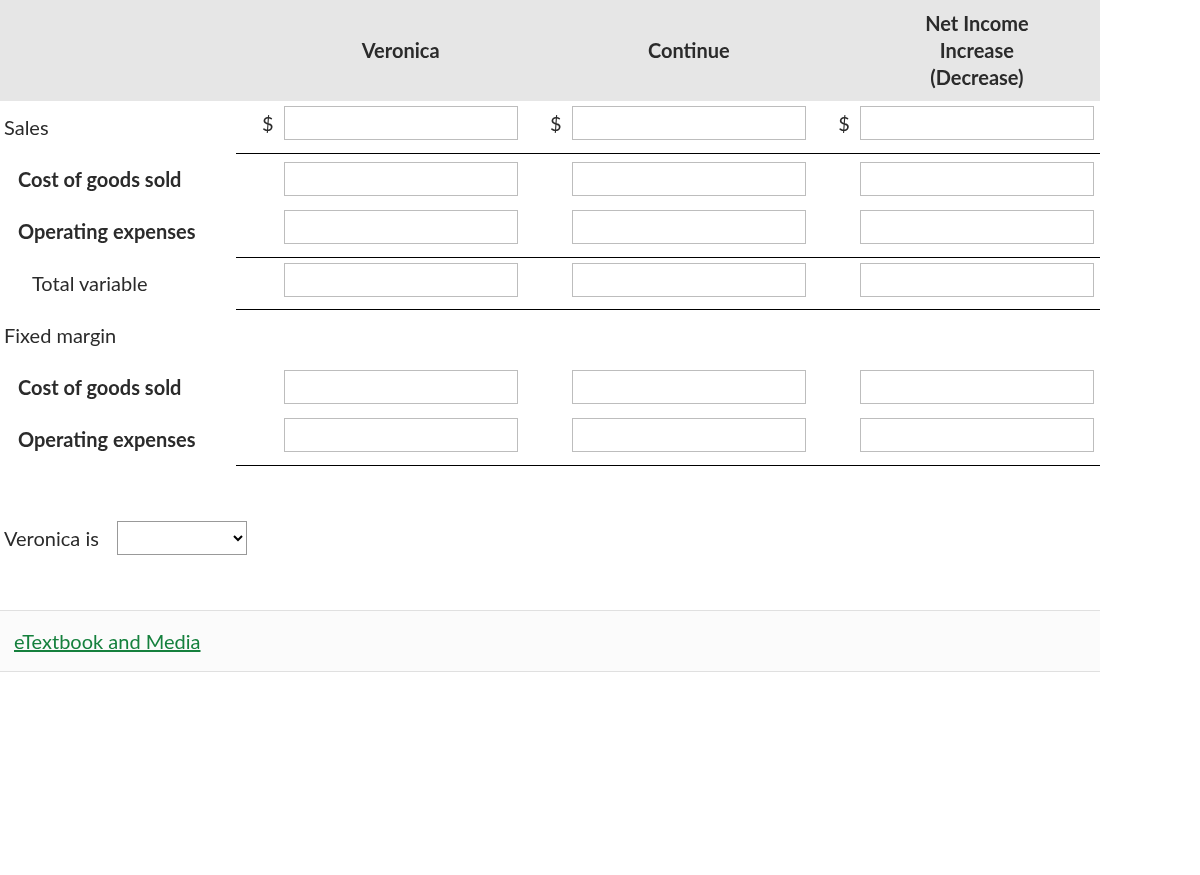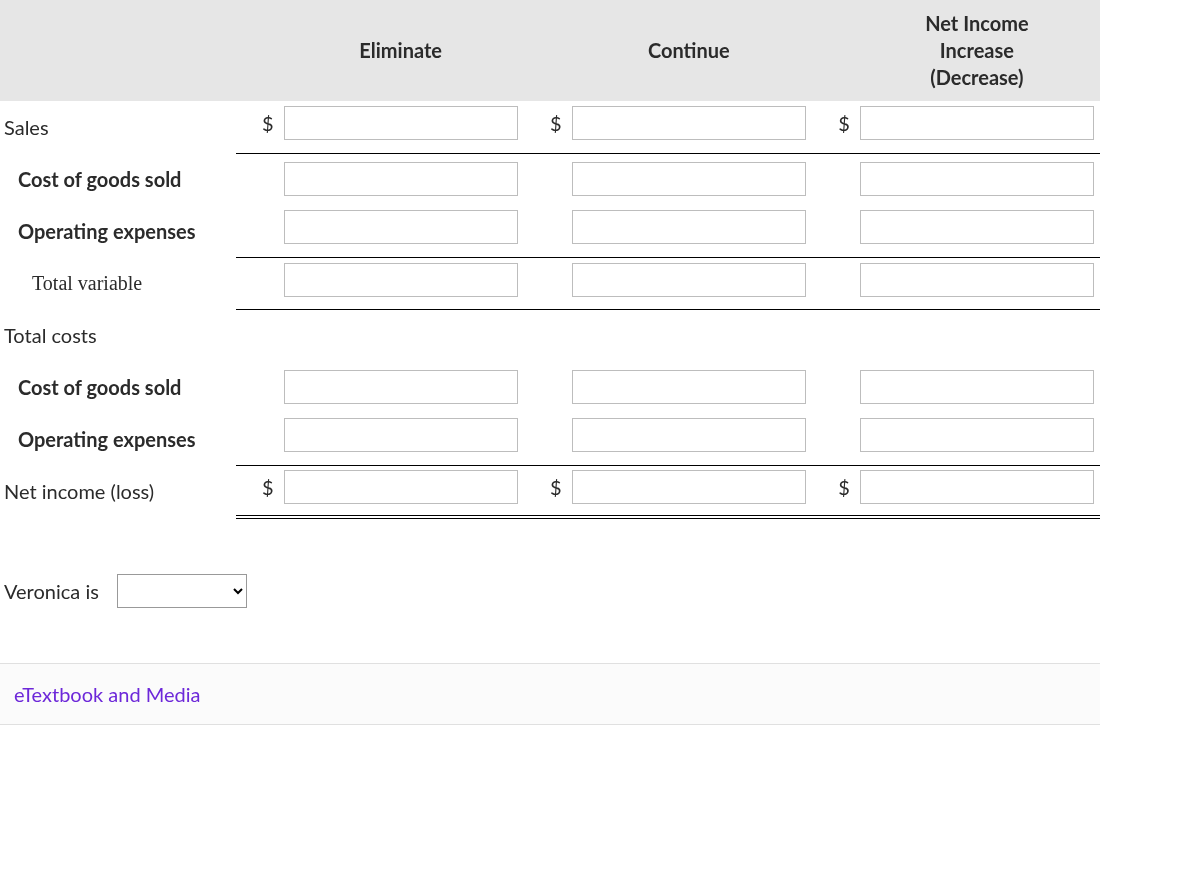--- a/index.html
+++ b/index.html
@@ -28,21 +28,21 @@
     padding: 10px 6px;
     line-height: 1.35;
   }
   thead th.label-col { width: 225px; }
   thead th.dol { width: 40px; }
   thead th.val { width: 235px; }
   tbody td { padding: 0 6px; }
   tbody tr { height: 52px; }
   .row-label { padding-left: 4px; color: #2b2b2b; }
   .indent1 .row-label { padding-left: 18px; font-weight: bold; }
-  .indent2 .row-label { padding-left: 32px; font-family: Liberation Serif, serif; }
+  .indent2 .row-label { padding-left: 32px; }
   .dollar {
     text-align: right;
     font-size: 20px;
     color: #2b2b2b;
     padding-right: 4px;
   }
   .inp {
     width: 100%;
     height: 34px;
     border: 1px solid #bdbdbd;
@@ -91,35 +91,36 @@
   }
   .etext-wrap {
     margin-top: 55px;
     border-top: 1px solid #e0e0e0;
     border-bottom: 1px solid #e0e0e0;
     padding: 18px 14px;
     background: #fbfbfb;
     width: 1100px;
   }
   .etext-link {
-    color: #6d28d9;
+    color: #15803d;
+    text-decoration: underline;
     font-size: 20px;
     cursor: pointer;
   }
 </style>
 </head>
 <body>
 
 <div class="wrap">
   <table>
     <thead>
       <tr class="hdr">
         <th class="label-col"></th>
         <th class="dol"></th>
-        <th class="val">Eliminate</th>
+        <th class="val">Veronica</th>
         <th class="dol"></th>
         <th class="val">Continue</th>
         <th class="dol"></th>
         <th class="val"><span>Net Income<br>Increase<br>(Decrease)</span></th>
       </tr>
     </thead>
     <tbody id="tbody">
         <tr class="u-single">
           <td class="row-label">Sales</td>
           <td class="dollar">$</td>
@@ -150,21 +151,21 @@
         <tr class="indent2 u-single">
           <td class="row-label">Total variable</td>
           <td class="dollar"></td>
           <td class="valcell"><input type="text" class="inp" style=""></td>
           <td class="dollar"></td>
           <td class="valcell"><input type="text" class="inp" style=""></td>
           <td class="dollar"></td>
           <td class="valcell"><input type="text" class="inp" style=""></td>
         </tr>
         <tr>
-          <td class="row-label">Total costs</td>
+          <td class="row-label">Fixed margin</td>
           <td class="dollar"></td>
           <td class="valcell"></td>
           <td class="dollar"></td>
           <td class="valcell"></td>
           <td class="dollar"></td>
           <td class="valcell"></td>
         </tr>
         <tr class="indent1">
           <td class="row-label">Cost of goods sold</td>
           <td class="dollar"></td>
@@ -174,29 +175,20 @@
           <td class="dollar"></td>
           <td class="valcell"><input type="text" class="inp" style=""></td>
         </tr>
         <tr class="indent1 u-single">
           <td class="row-label">Operating expenses</td>
           <td class="dollar"></td>
           <td class="valcell"><input type="text" class="inp" style=""></td>
           <td class="dollar"></td>
           <td class="valcell"><input type="text" class="inp" style=""></td>
           <td class="dollar"></td>
-          <td class="valcell"><input type="text" class="inp" style=""></td>
-        </tr>
-        <tr class="u-double">
-          <td class="row-label">Net income (loss)</td>
-          <td class="dollar">$</td>
-          <td class="valcell"><input type="text" class="inp" style=""></td>
-          <td class="dollar">$</td>
-          <td class="valcell"><input type="text" class="inp" style=""></td>
-          <td class="dollar">$</td>
           <td class="valcell"><input type="text" class="inp" style=""></td>
         </tr>
       </tbody>
   </table>
 
   <div class="below">
     <span>Veronica is</span>
     <select class="pick" id="veronica-select"><option></option></select>
   </div>
 </div>

